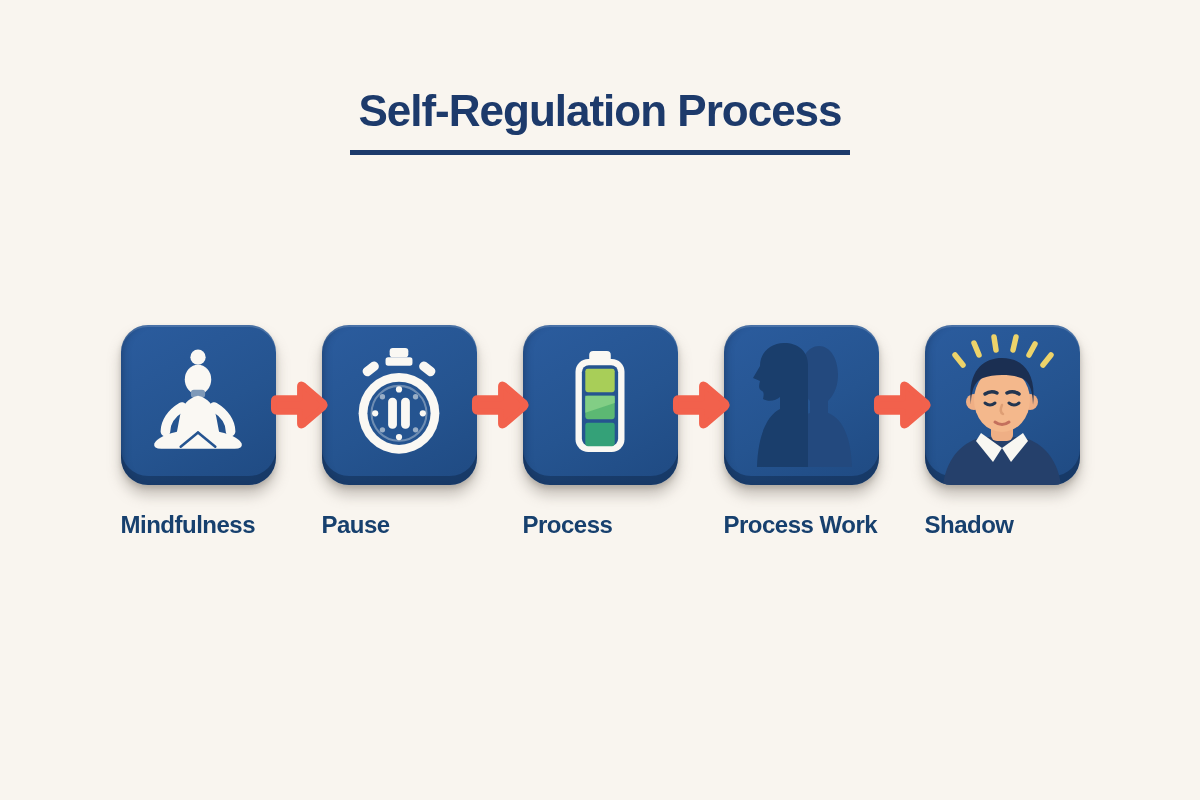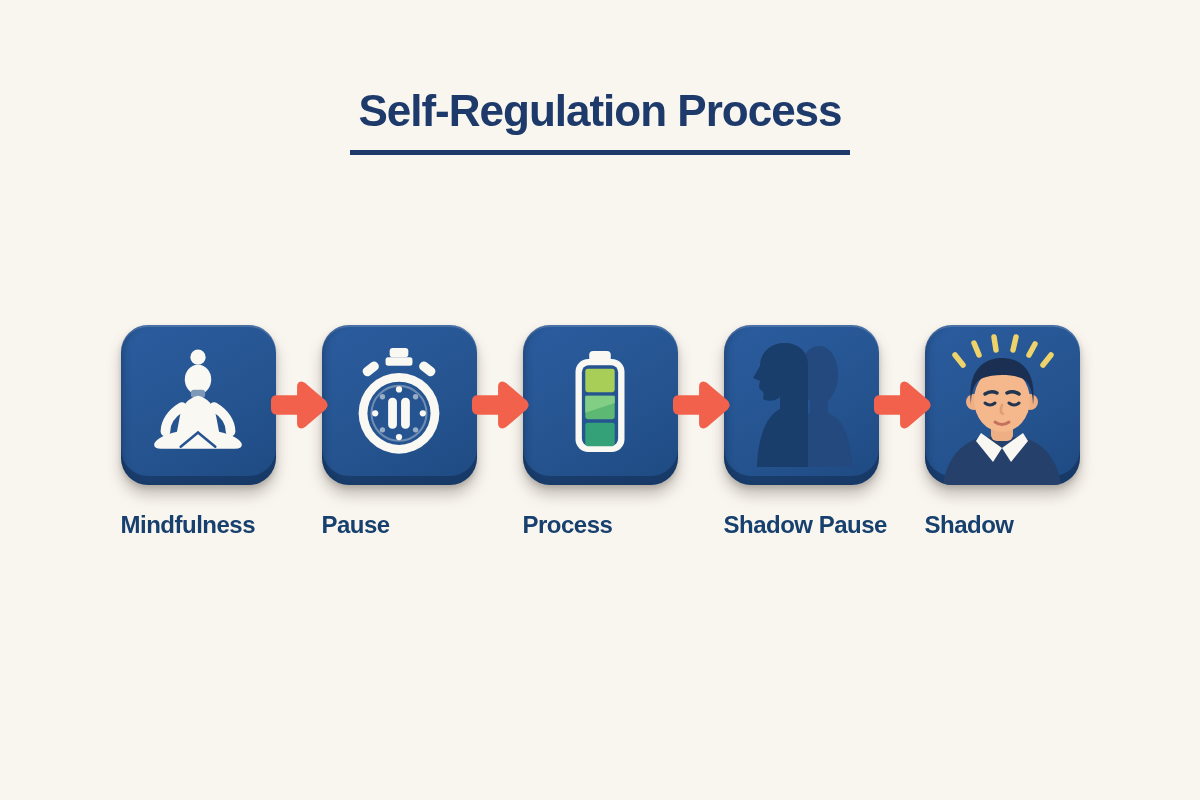--- a/index.html
+++ b/index.html
@@ -183,21 +183,21 @@
 
     <div class="step">
       <div class="step-box">
         <svg class="fill-box" viewBox="0 0 155 160" aria-hidden="true">
 
           <path d="M62 142 C 63 106 75 92 86 88 L86 76 C 78 68 76 58 76 50 C 76 33 84 21 95 21 C 106 21 114 33 114 50 C 114 58 112 68 104 76 L104 88 C 115 92 127 106 128 142 Z" fill="#23497E"></path>
 
           <path d="M60 18 C 46 18 36 28 36 41 L 29 53 L 36 56 C 35 60 34 64 38 66 C 40 67 40 70 39 74 C 44 77 52 76 56 72 L 56 84 C 44 90 34 108 33 142 L 84 142 L 84 40 C 84 26 74 18 60 18 Z" fill="#1A3E6C"></path>
         </svg>
       </div>
-      <div class="step-label">Shadow Pause</div>
+      <div class="step-label">Process Work</div>
     </div>
 
     <div class="arrow">
       <svg viewBox="0 0 60 64" aria-hidden="true">
         <path d="M7 25 H31 V13 Q31 9 35 12 L55 29 Q58 32 55 35 L35 52 Q31 55 31 51 V39 H7 Q4 39 4 36 V28 Q4 25 7 25 Z" fill="#F2614C" stroke="#F2614C" stroke-width="6" stroke-linejoin="round"></path>
       </svg>
     </div>
 
     <div class="step">
       <div class="step-box">

